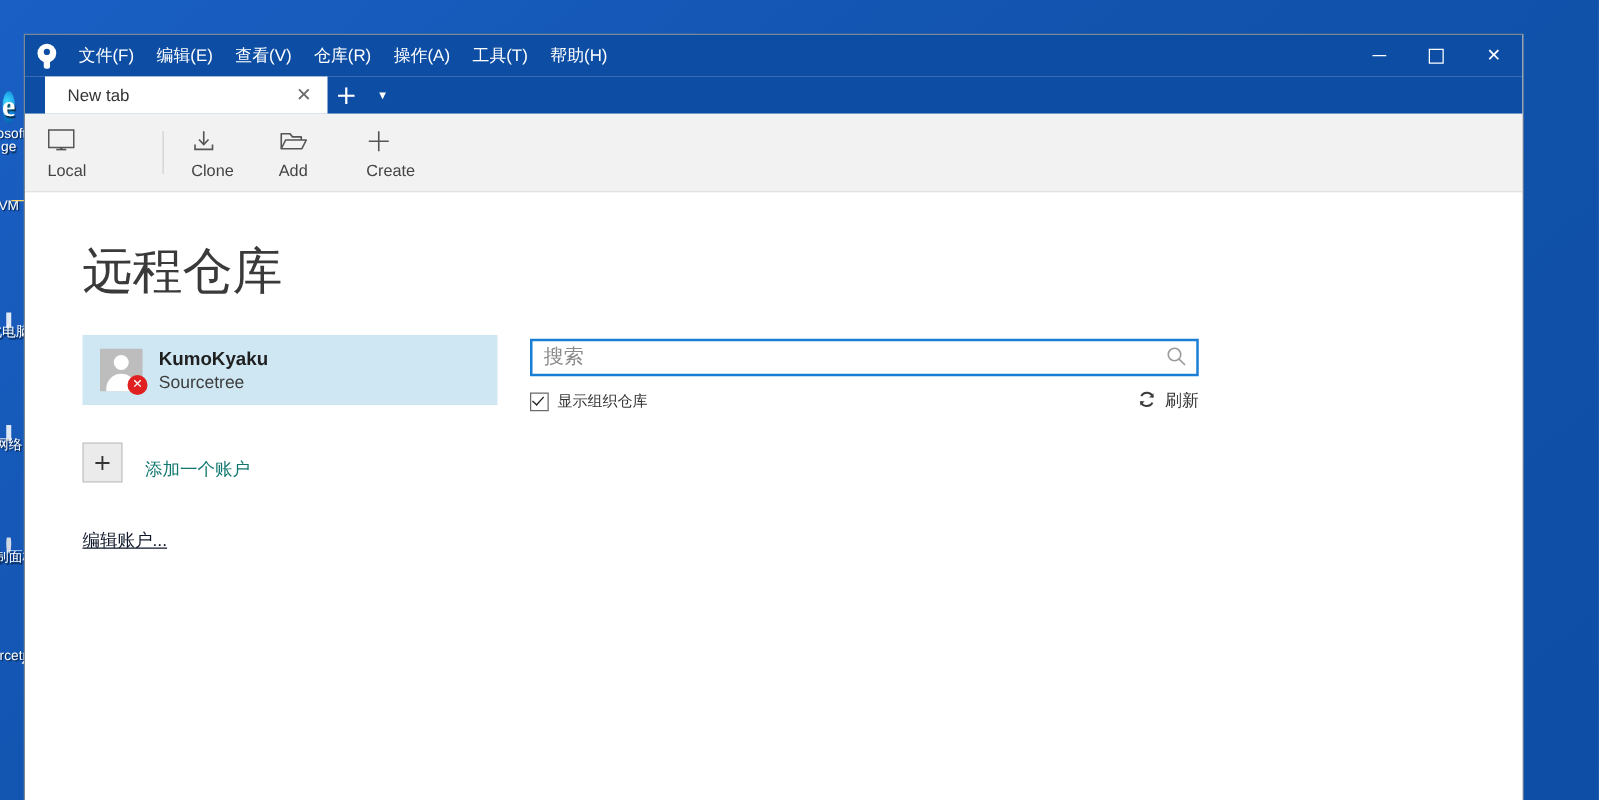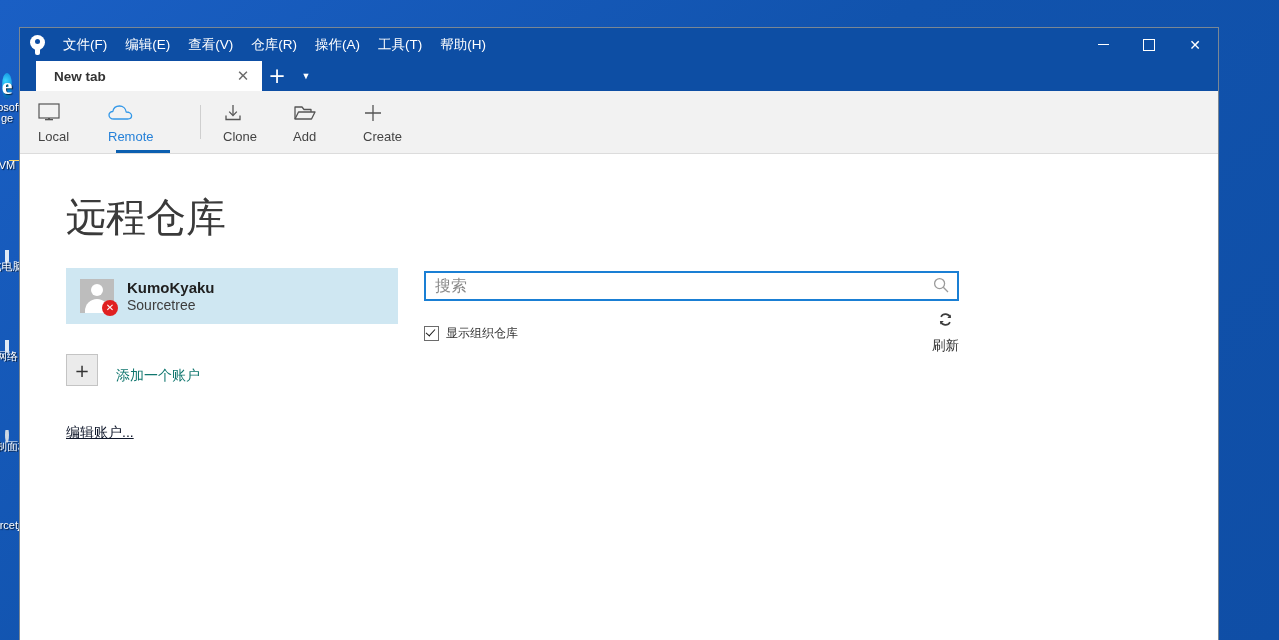--- a/index.html
+++ b/index.html
@@ -159,21 +159,20 @@
   .tab {
     height: 30px;
     min-width: 200px;
     background: #ffffff;
     color: #333333;
     display: flex;
     align-items: center;
     padding: 0 8px 0 18px;
     font-size: 13.5px;
     justify-content: space-between;
-    font-weight: bold;
   }
   .tab-label { flex: 1 1 auto; }
   .tab-close {
     color: #6b6b6b;
     font-size: 15px;
     width: 22px; height: 22px;
     display: flex; align-items: center; justify-content: center;
     font-family: "DejaVu Sans", sans-serif;
   }
   .tab-new, .tab-menu {
@@ -341,21 +340,21 @@
   }
   .cb-box:after {
     content: "";
     position: absolute;
     left: 3px; top: 0px;
     width: 4px; height: 8px;
     border: solid #1a1a1a;
     border-width: 0 1.6px 1.6px 0;
     transform: rotate(42deg);
   }
-  .refresh-row { display: flex; align-items: center; gap: 7px; font-size: 13.5px; color: #333; flex-direction: column; }
+  .refresh-row { display: flex; align-items: center; gap: 7px; font-size: 13.5px; color: #333; }
 </style>
 </head>
 <body>
 
 <div id="desktop">
 
   <div class="desk-icon" style="top:70px;">
     <span class="edge-circle">e</span>
     <span class="desk-label">Microsoft Edge</span>
   </div>
@@ -428,28 +427,20 @@
       <div class="tb-group">
         <div class="tb-btn">
           <span class="tb-icon">
             <svg width="22" height="19" viewBox="0 0 22 19">
               <rect x="1" y="1" width="20" height="14" fill="none" stroke="#555" stroke-width="1.2"></rect>
               <rect x="7" y="16" width="8" height="1.3" fill="#555"></rect>
               <rect x="10" y="15" width="2" height="2" fill="#555"></rect>
             </svg>
           </span>
           <span>Local</span>
-        </div>
-        <div class="tb-btn active">
-          <span class="tb-icon">
-            <svg width="26" height="17" viewBox="0 0 26 17">
-              <path d="M6 15 C2.5 15 1 12.8 1 11 C1 9 2.8 7.4 4.8 7.5 C5.4 4.2 8 2 11.4 2 C15 2 17.8 4.6 18.2 8 C21 8 23.6 9.6 23.6 11.8 C23.6 13.8 21.8 15 19.6 15 Z" fill="none" stroke="#3498e8" stroke-width="1.3" stroke-linejoin="round"></path>
-            </svg>
-          </span>
-          <span>Remote</span>
         </div>
       </div>
 
       <div class="tb-sep"></div>
 
       <div class="tb-group">
         <div class="tb-btn">
           <span class="tb-icon">
             <svg width="20" height="20" viewBox="0 0 20 20">
               <path d="M10 2 L10 12" stroke="#555" stroke-width="1.3" fill="none"></path>

